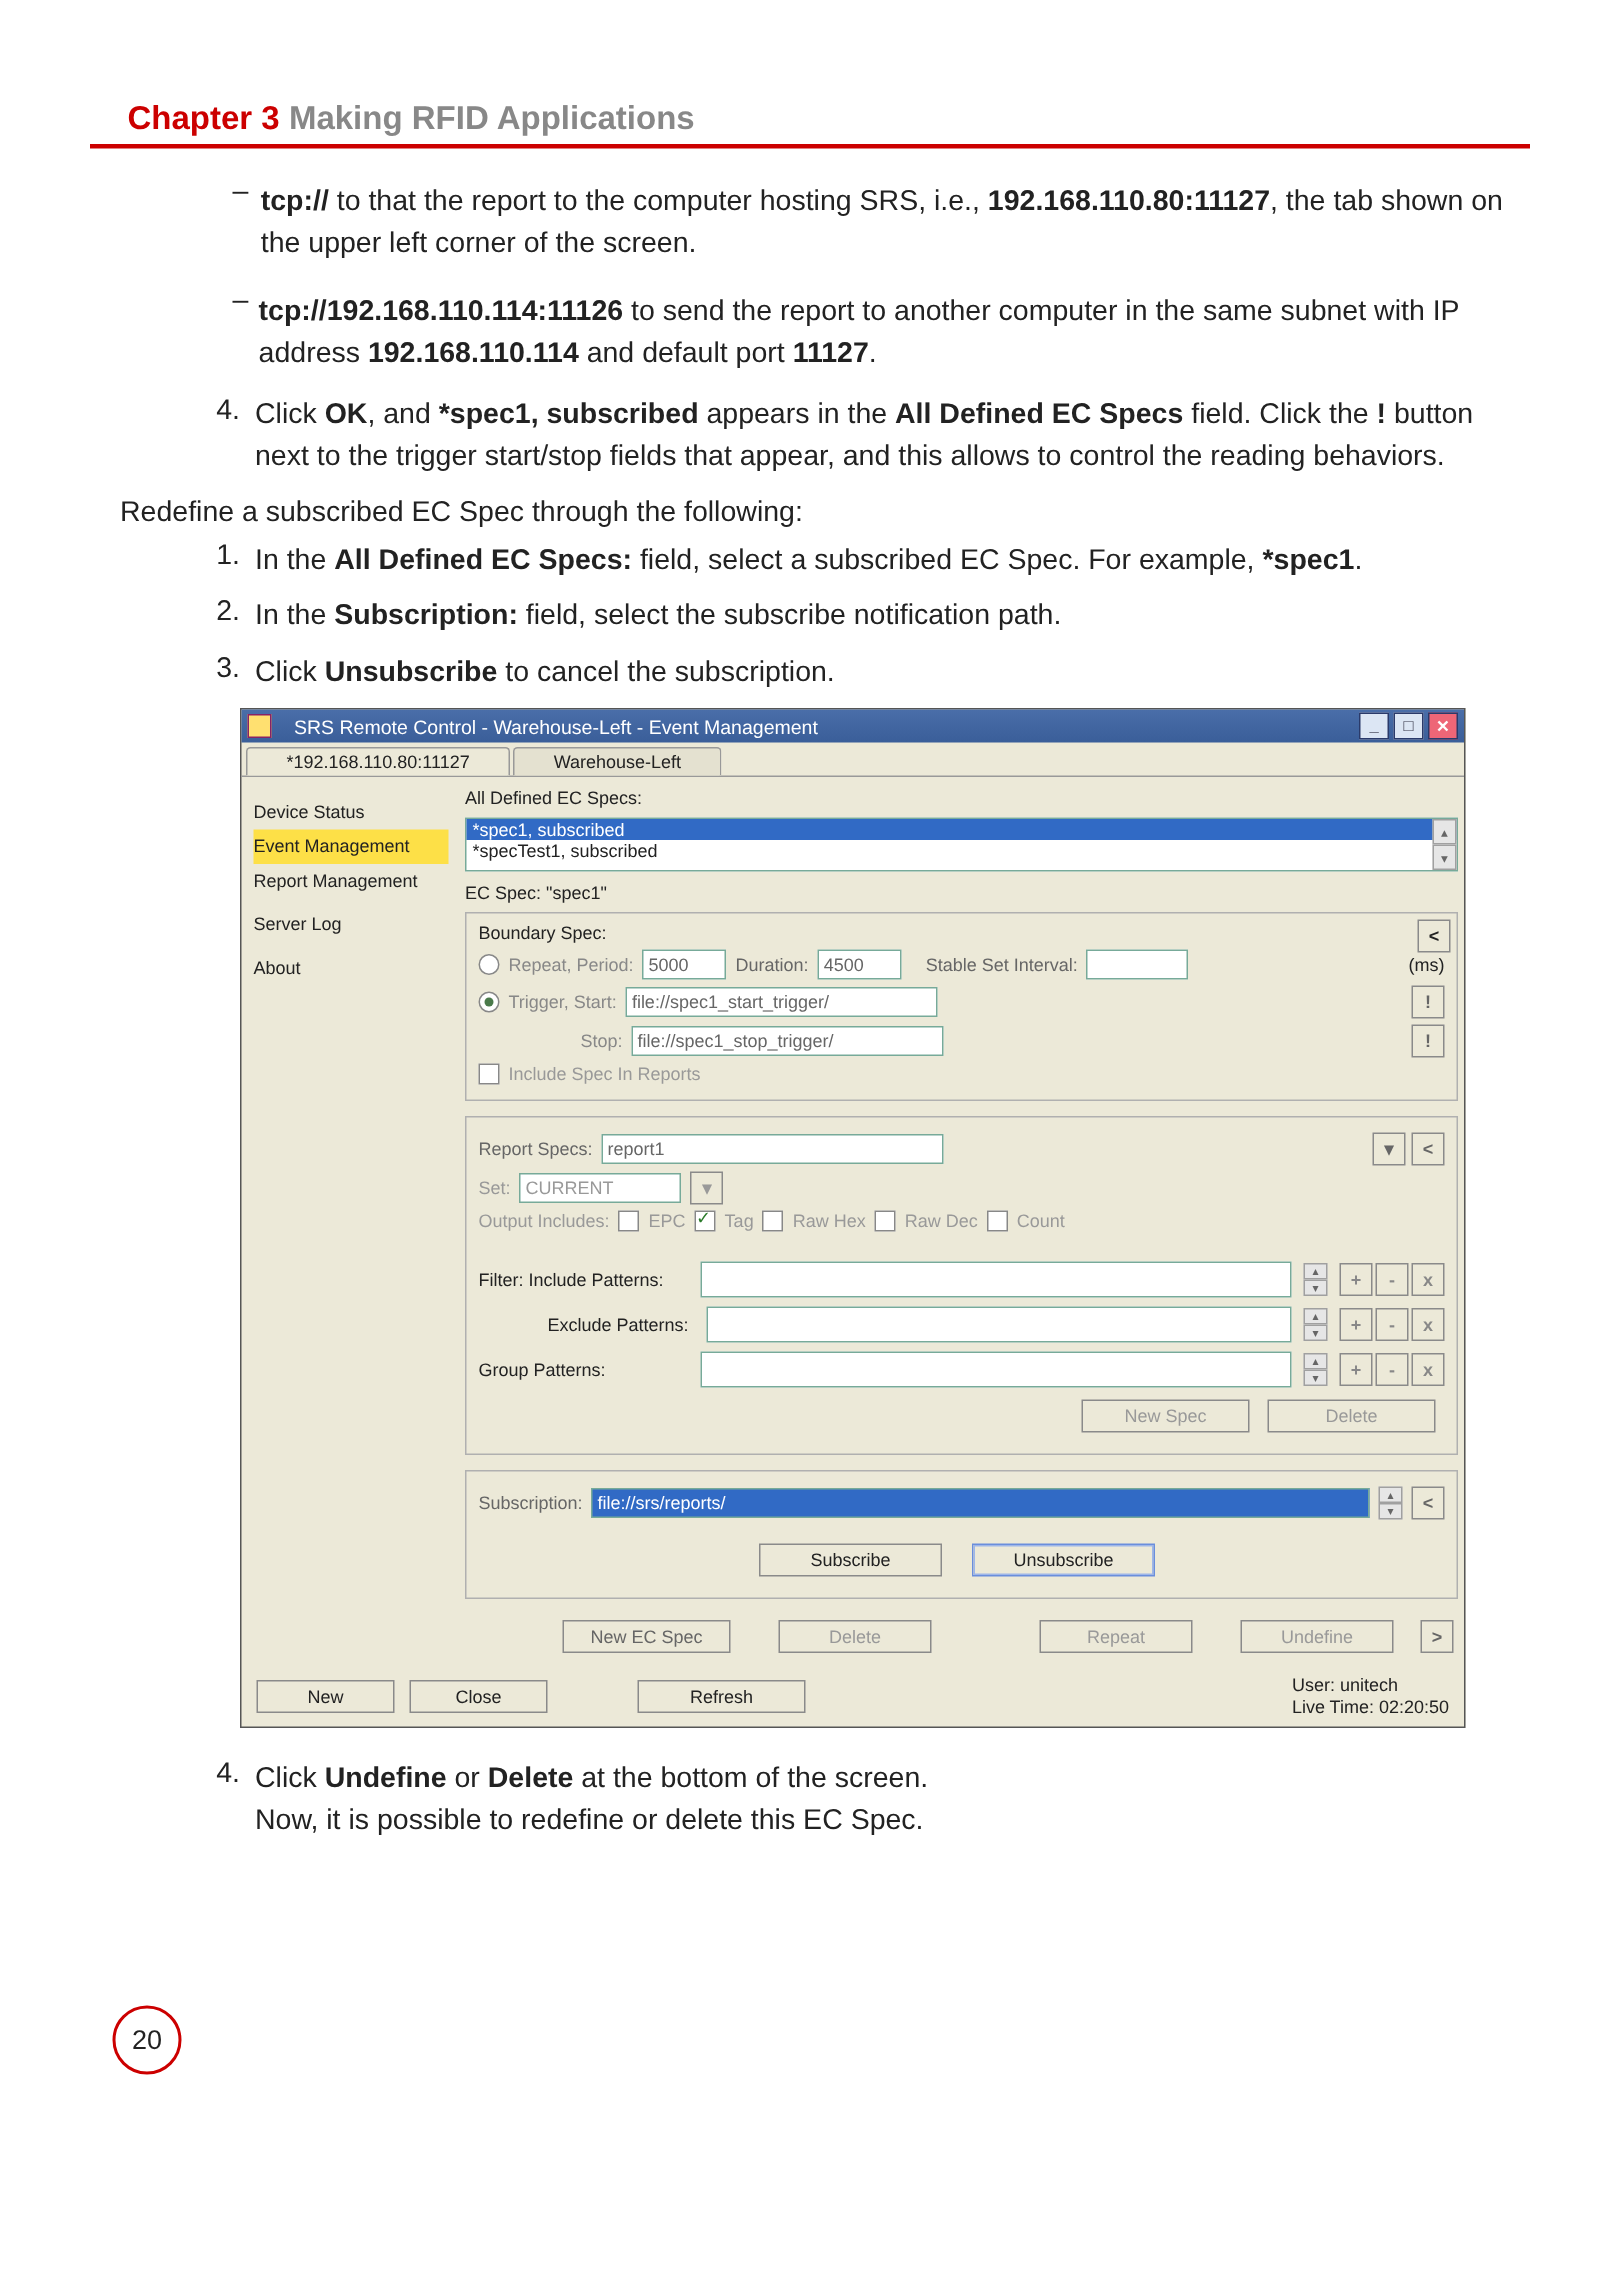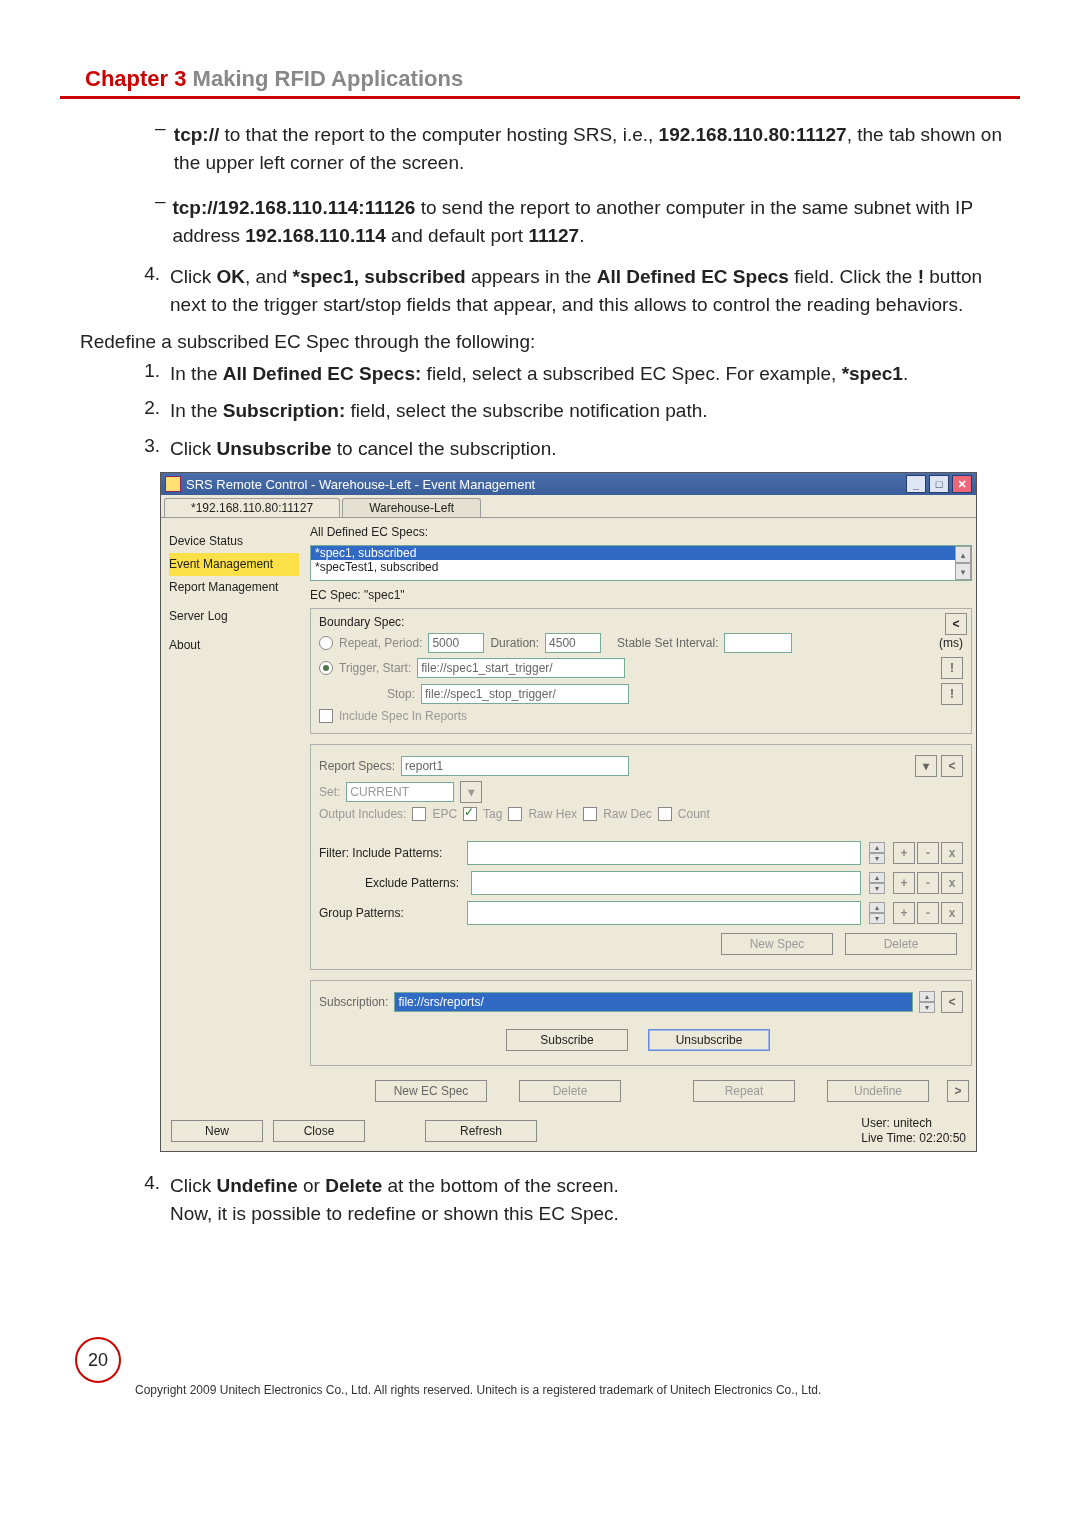--- a/index.html
+++ b/index.html
@@ -52,21 +52,21 @@
   }
   .titlebar {
     background: linear-gradient(#4a6ea9, #3a5e99);
     color: #fff;
     font-size: 13px;
     display: flex;
     align-items: center;
     justify-content: space-between;
     padding: 2px 4px;
   }
-  .titlebar-left { display: flex; align-items: center; gap: 5px; }
+  .titlebar-left { display: flex; align-items: center; gap: 15px; }
   .win-icon {
     width: 14px; height: 14px;
     background: #ffe070;
     border: 1px solid #826;
   }
   .win-controls { display: flex; gap: 3px; }
   .win-btn {
     width: 18px; height: 16px;
     border: 1px solid #2a3a6a;
     background: #dce6f4;
@@ -464,21 +464,20 @@
         <div>User: unitech</div>
         <div>Live Time: 02:20:50</div>
       </div>
     </div>
   </div>
 
   <div class="ol-row">
     <div class="ol-num">4.</div>
     <div class="ol-body">
       <span>Click </span><span class="bold">Undefine</span><span> or </span><span class="bold">Delete</span><span> at the bottom of the screen.</span><br>
-      <span>Now, it is possible to redefine or shown this EC Spec.</span>
+      <span>Now, it is possible to redefine or delete this EC Spec.</span>
     </div>
   </div>
 
   <div class="footer-row">
     <div class="page-number">20</div>
   </div>
-  <div class="copyright" style="margin-left:75px">Copyright 2009 Unitech Electronics Co., Ltd. All rights reserved. Unitech is a registered trademark of Unitech Electronics Co., Ltd.</div>
 </div>
 
 </body></html>

